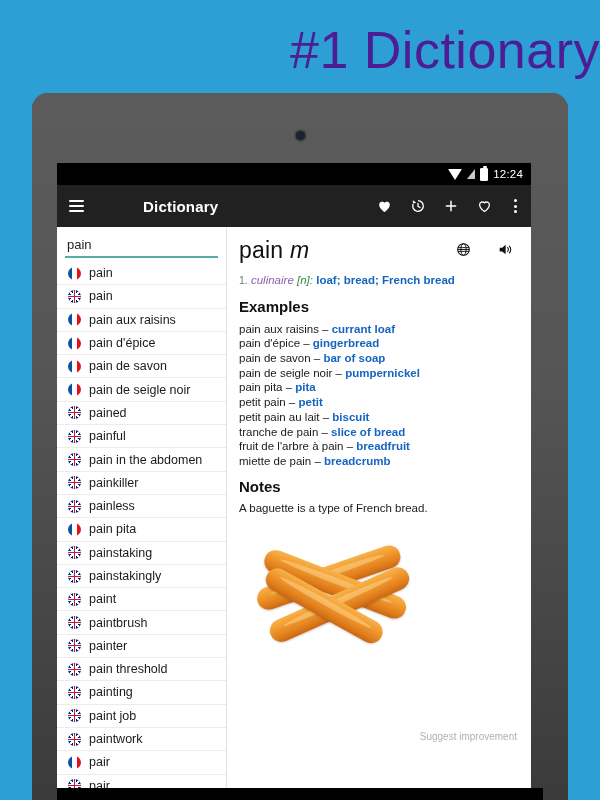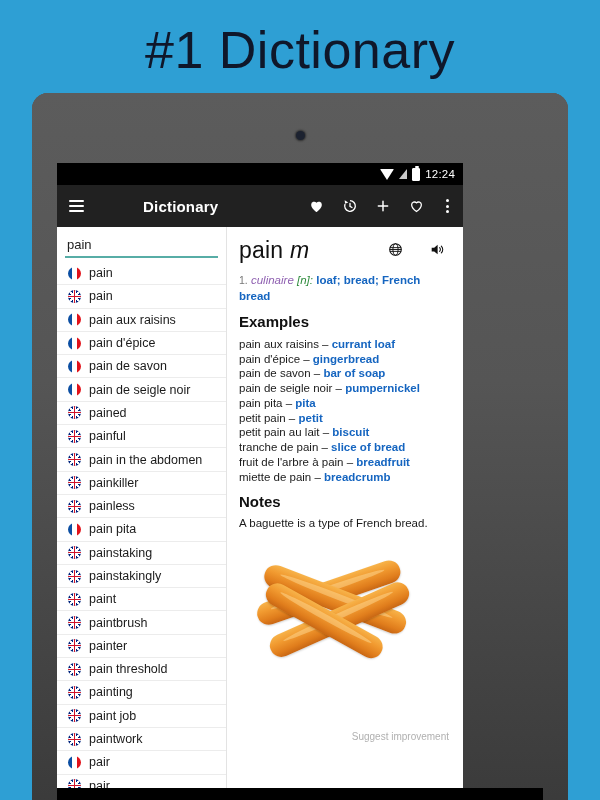--- a/index.html
+++ b/index.html
@@ -6,25 +6,25 @@
   html, body {
     width: 600px; height: 800px;
     font-family: "Liberation Sans", sans-serif;
     overflow: hidden;
   }
   body { background: #2e9fd4; position: relative; }
 
   
   .promo-title {
     position: absolute; top: 10px; left: 0; width: 100%;
-    text-align: center;
+    text-align: right;
     font-size: 52px;
     font-weight: 300;
     letter-spacing: 0.5px;
-    color: #0f172a;
+    color: #4c1d95;
     line-height: 80px;
     font-family: "Liberation Sans", sans-serif;
   }
 
   
   .tablet {
     position: absolute;
     left: 32px; top: 93px;
     width: 536px; height: 720px;
     background: #565656;
@@ -41,21 +41,21 @@
     position: absolute; left: 296px; top: 131px;
     width: 9px; height: 9px; border-radius: 50%;
     background: #1c2230;
     box-shadow: 0 0 2px 1px rgba(0,0,0,.5);
   }
 
   
   .screen {
     position: absolute;
     left: 57px; top: 163px;
-    width: 406px; height: 625px;
+    width: 474px; height: 625px;
     background: #ffffff;
     overflow: hidden;
   }
 
   
   .statusbar {
     height: 22px; background: #000000;
     display: flex; align-items: center; justify-content: flex-end;
     padding-right: 8px; gap: 5px;
     color: #ffffff; font-size: 11px;

